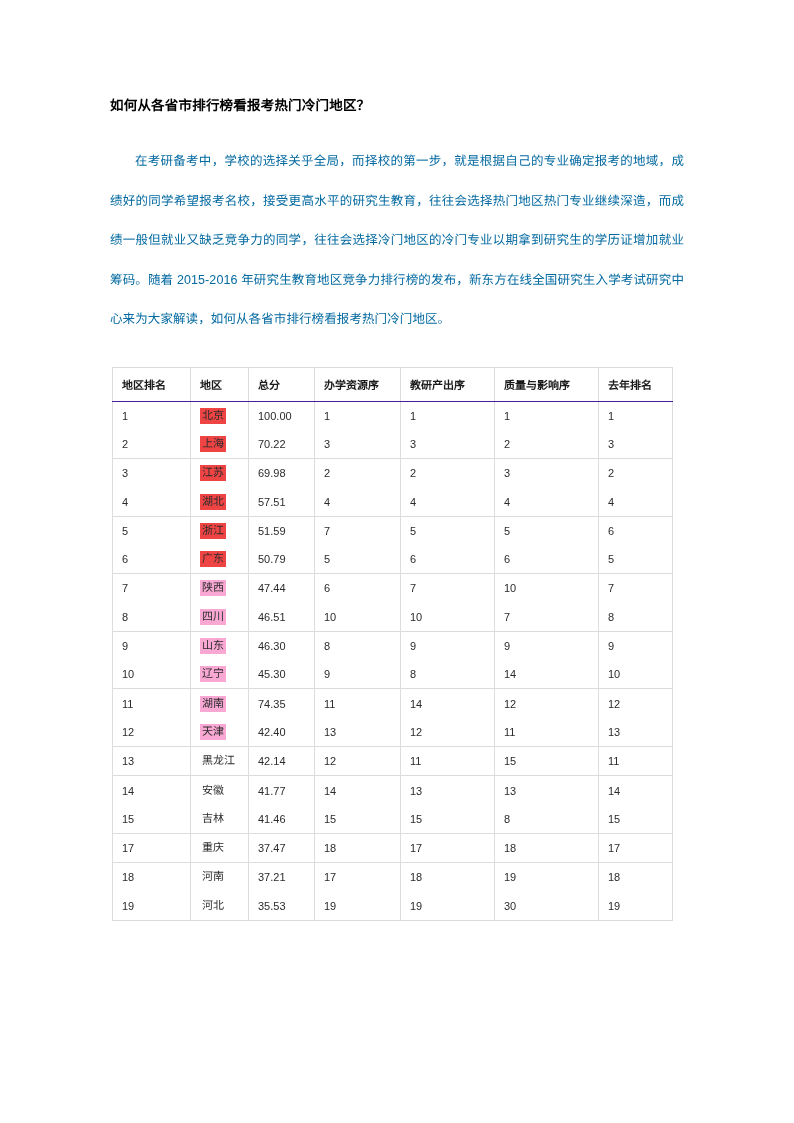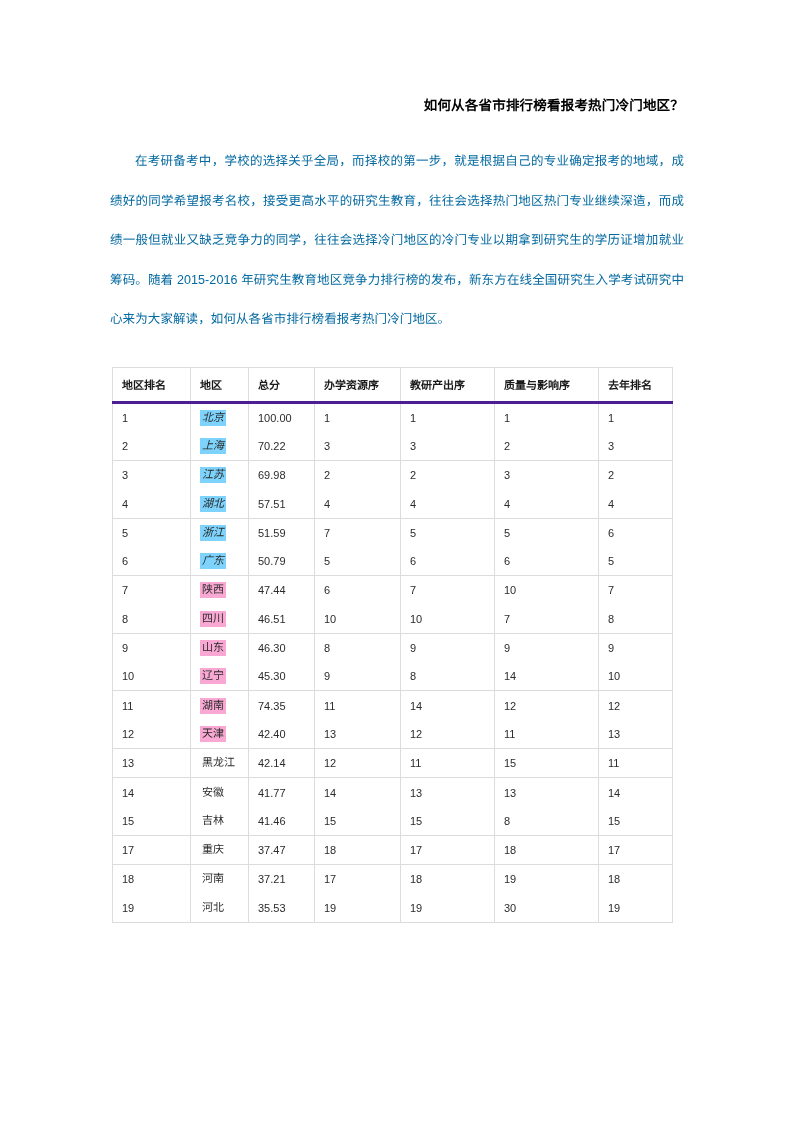--- a/index.html
+++ b/index.html
@@ -29,21 +29,21 @@
   .content {
     position: absolute;
     left: 110px;
     top: 95px;
     width: 574px;
   }
 
   .doc-title {
     font-size: 13.5px;
     font-weight: bold;
-    text-align: right;
+    text-align: left;
     letter-spacing: 0.2px;
     margin: 0 0 0 0;
     padding: 0;
     line-height: 22px;
     color: #000;
   }
 
   .body-copy {
     margin: 0;
     padding: 0;
@@ -85,38 +85,38 @@
     vertical-align: middle;
     font-weight: normal;
     background: #ffffff;
   }
   .rank-table th {
     font-weight: bold;
     font-size: 11px;
     height: 33px;
     color: #1a1a1a;
     border-top: 1px solid #dcdcdc;
-    border-bottom: 3px solid #4c1d95;
+    border-bottom: 1px solid #4c1d95;
     margin-top: 24px;
   }
   .rank-table tbody td {
     height: 28.3px;
   }
 
   
   tr.grp-end > td { border-bottom: 1px solid #dcdcdc; }
   tr.grp-start > td { border-top: 0; }
   tbody tr:last-child > td { border-bottom: 1px solid #dcdcdc; }
 
   .hl {
     display: inline-block;
     padding: 1px 2px 2px 2px;
     line-height: 13px;
   }
-  .hl-yellow { background: #7dd3fc; font-style: italic; }
+  .hl-yellow { background: #ef4444; }
   .hl-pink   { background: #f9a8d4; }
   .hl-none   { background: transparent; }
 
   .num { font-family: "Liberation Sans", "DejaVu Sans", sans-serif; }
 </style>
 </head>
 <body>
 
 <div class="page">
   <div class="content">

